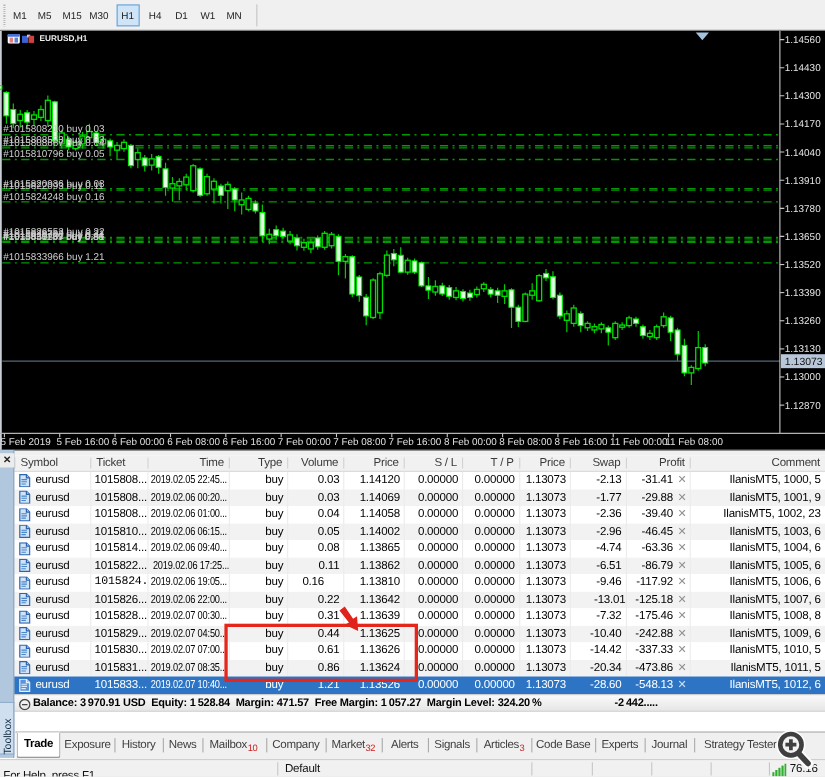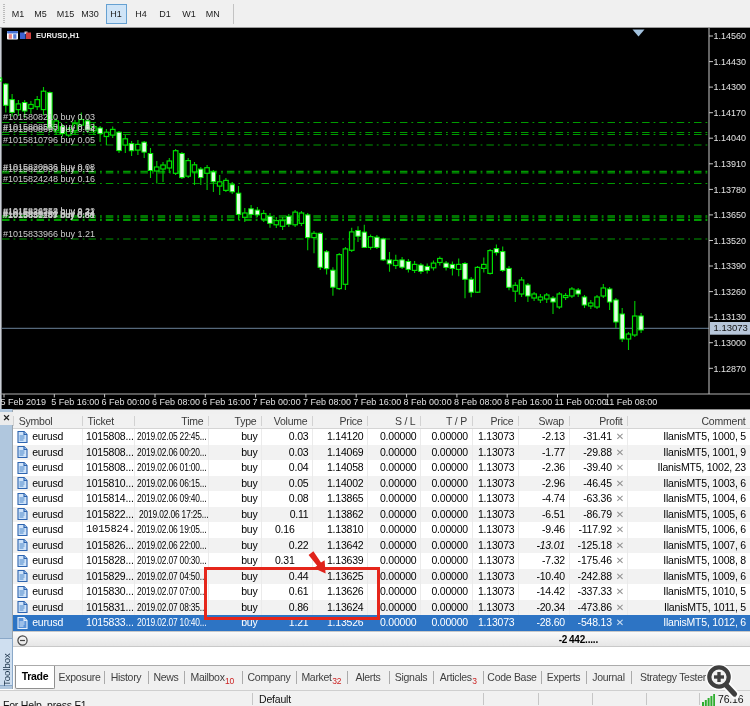--- a/index.html
+++ b/index.html
@@ -502,21 +502,21 @@
             <path d="M2.5 5h5M2.5 7h5M2.5 9h4" stroke="#4a86c8" stroke-width="1"></path>
           </svg><span style="padding-left:16px">eurusd</span></div>
         <div class="c " style="left:82px;width:51.5px;text-align:left;padding-left:4px;">1015826...</div>
         <div class="c " style="left:133.5px;width:74.5px;text-align:left;padding-left:3.5px;"><span class="tm">2019.02.06 22:00...</span></div>
         <div class="c " style="left:208px;width:53px;text-align:right;padding-right:3.5px;">buy</div>
         <div class="c " style="left:261px;width:51px;text-align:right;padding-right:3.5px;">0.22</div>
         <div class="c " style="left:312px;width:55px;text-align:right;padding-right:3.5px;">1.13642</div>
         <div class="c " style="left:367px;width:53px;text-align:right;padding-right:3.5px;">0.00000</div>
         <div class="c " style="left:420px;width:51.5px;text-align:right;padding-right:3.5px;">0.00000</div>
         <div class="c " style="left:471.5px;width:46.5px;text-align:right;padding-right:3.5px;">1.13073</div>
-        <div class="c " style="left:518px;width:50.5px;text-align:right;padding-right:3.5px;font-style:italic;">-13.01</div>
+        <div class="c " style="left:540px;width:50.5px;padding-right:3.5px;">-13.01</div>
         <div class="c " style="left:568.5px;width:58.5px;text-align:right;padding-right:3px;">-125.18<span style="color:#8f8f8f;padding-left:4px;font-size:10px">✕</span></div>
         <div class="c " style="left:627px;width:123px;text-align:right;padding-right:4px;">IlanisMT5, 1007, 6</div>
         <div class="vsep2" style="left:82px"></div>
         <div class="vsep2" style="left:133.5px"></div>
         <div class="vsep2" style="left:208px"></div>
         <div class="vsep2" style="left:261px"></div>
         <div class="vsep2" style="left:312px"></div>
         <div class="vsep2" style="left:367px"></div>
         <div class="vsep2" style="left:420px"></div>
         <div class="vsep2" style="left:471.5px"></div>
@@ -526,21 +526,21 @@
       </div>
       <div class="row odd" style="top:144.2px;height:15.5px">
         <div class="c " style="left:13.2px;width:68.8px;text-align:left;padding-left:3px;"><svg width="11" height="12" viewBox="0 0 11 12" style="position:absolute;left:3.5px;top:1.8px">
             <path d="M1 .5h6l3 3v8H1z" fill="#cfe3f9" stroke="#2d64b0" stroke-width="1.1"></path>
             <path d="M7 .5v3h3" fill="#9fc2e8" stroke="#2d64b0" stroke-width="1.1"></path>
             <path d="M2.5 5h5M2.5 7h5M2.5 9h4" stroke="#4a86c8" stroke-width="1"></path>
           </svg><span style="padding-left:16px">eurusd</span></div>
         <div class="c " style="left:82px;width:51.5px;text-align:left;padding-left:4px;">1015828...</div>
         <div class="c " style="left:133.5px;width:74.5px;text-align:left;padding-left:3.5px;"><span class="tm">2019.02.07 00:30...</span></div>
         <div class="c " style="left:208px;width:53px;text-align:right;padding-right:3.5px;">buy</div>
-        <div class="c " style="left:261px;width:51px;text-align:center;padding-right:3.5px;">0.31</div>
+        <div class="c " style="left:261px;width:51px;text-align:right;padding-right:3.5px;">0.31</div>
         <div class="c " style="left:312px;width:55px;text-align:right;padding-right:3.5px;">1.13639</div>
         <div class="c " style="left:367px;width:53px;text-align:right;padding-right:3.5px;">0.00000</div>
         <div class="c " style="left:420px;width:51.5px;text-align:right;padding-right:3.5px;">0.00000</div>
         <div class="c " style="left:471.5px;width:46.5px;text-align:right;padding-right:3.5px;">1.13073</div>
         <div class="c " style="left:518px;width:50.5px;text-align:right;padding-right:3.5px;">-7.32</div>
         <div class="c " style="left:568.5px;width:58.5px;text-align:right;padding-right:3px;">-175.46<span style="color:#8f8f8f;padding-left:4px;font-size:10px">✕</span></div>
         <div class="c " style="left:627px;width:123px;text-align:right;padding-right:4px;">IlanisMT5, 1008, 8</div>
         <div class="vsep2" style="left:82px"></div>
         <div class="vsep2" style="left:133.5px"></div>
         <div class="vsep2" style="left:208px"></div>
@@ -656,20 +656,21 @@
         <div class="c " style="left:471.5px;width:46.5px;text-align:right;padding-right:3.5px;">1.13073</div>
         <div class="c " style="left:518px;width:50.5px;text-align:right;padding-right:3.5px;">-28.60</div>
         <div class="c " style="left:568.5px;width:58.5px;text-align:right;padding-right:3px;">-548.13<span style="color:#cfe0f2;padding-left:4px;font-size:10px">✕</span></div>
         <div class="c " style="left:627px;width:123px;text-align:right;padding-right:4px;">IlanisMT5, 1012, 6</div>
       </div>
 <div id="balrow" style="top:221.7px">
  <svg width="11" height="11" viewBox="0 0 11 11" style="position:absolute;left:16.5px;top:3px">
   <circle cx="5.5" cy="5.5" r="4.6" fill="none" stroke="#444" stroke-width="1.2"></circle>
   <line x1="3" y1="5.5" x2="8" y2="5.5" stroke="#444" stroke-width="1.2"></line>
         </svg>
+ <span style="position:absolute;left:30px">Balance: 3 970.91 USD&nbsp; Equity: 1 528.84&nbsp; Margin: 471.57&nbsp; Free Margin: 1 057.27&nbsp; Margin Level: 324.20 %</span>
  <span style="position:absolute;left:452px;width:146px;text-align:right">-2 442.....</span>
 </div>
 <div id="lstrip" style="height:280px">
  <div class="x">✕</div>
  <div class="tbx"></div>
  <svg width="13" height="50" viewBox="0 0 13 50" style="position:absolute;left:0;top:230px">
           <text x="-47" y="10" transform="rotate(-90)" font-size="9.5" fill="#10283f" font-family="Liberation Sans, sans-serif">Toolbox</text>
         </svg>
 </div>
 <div id="tabs">

